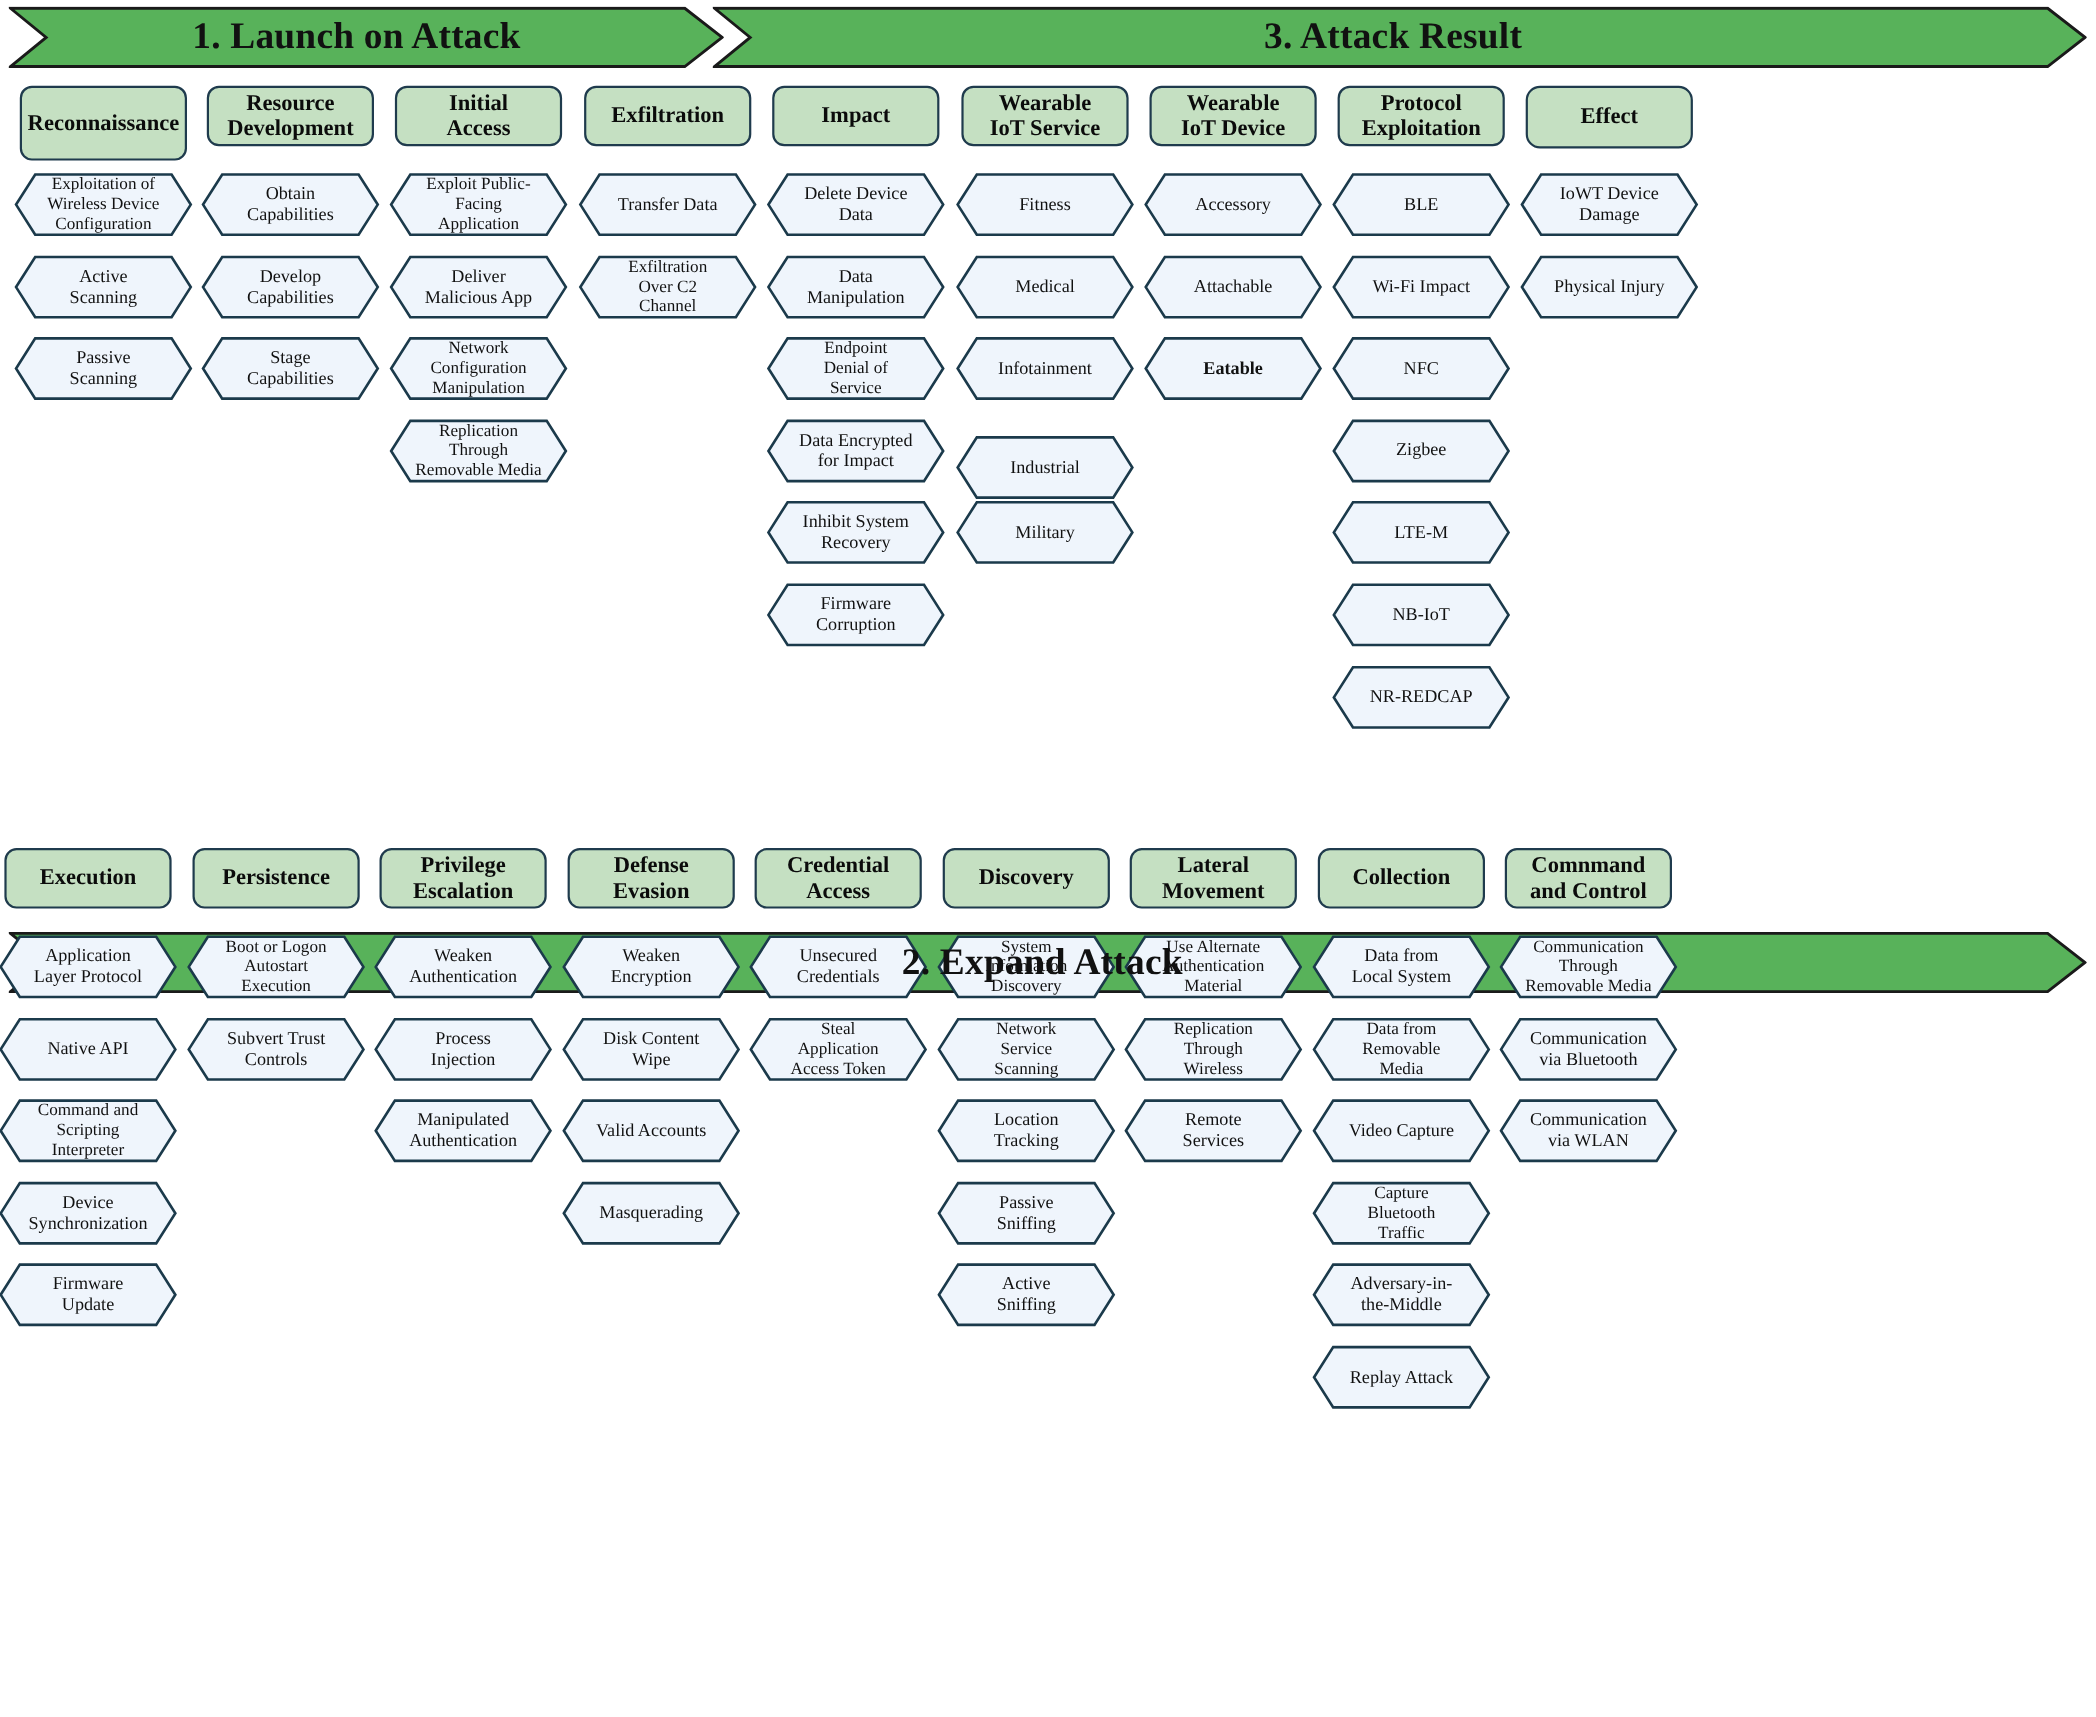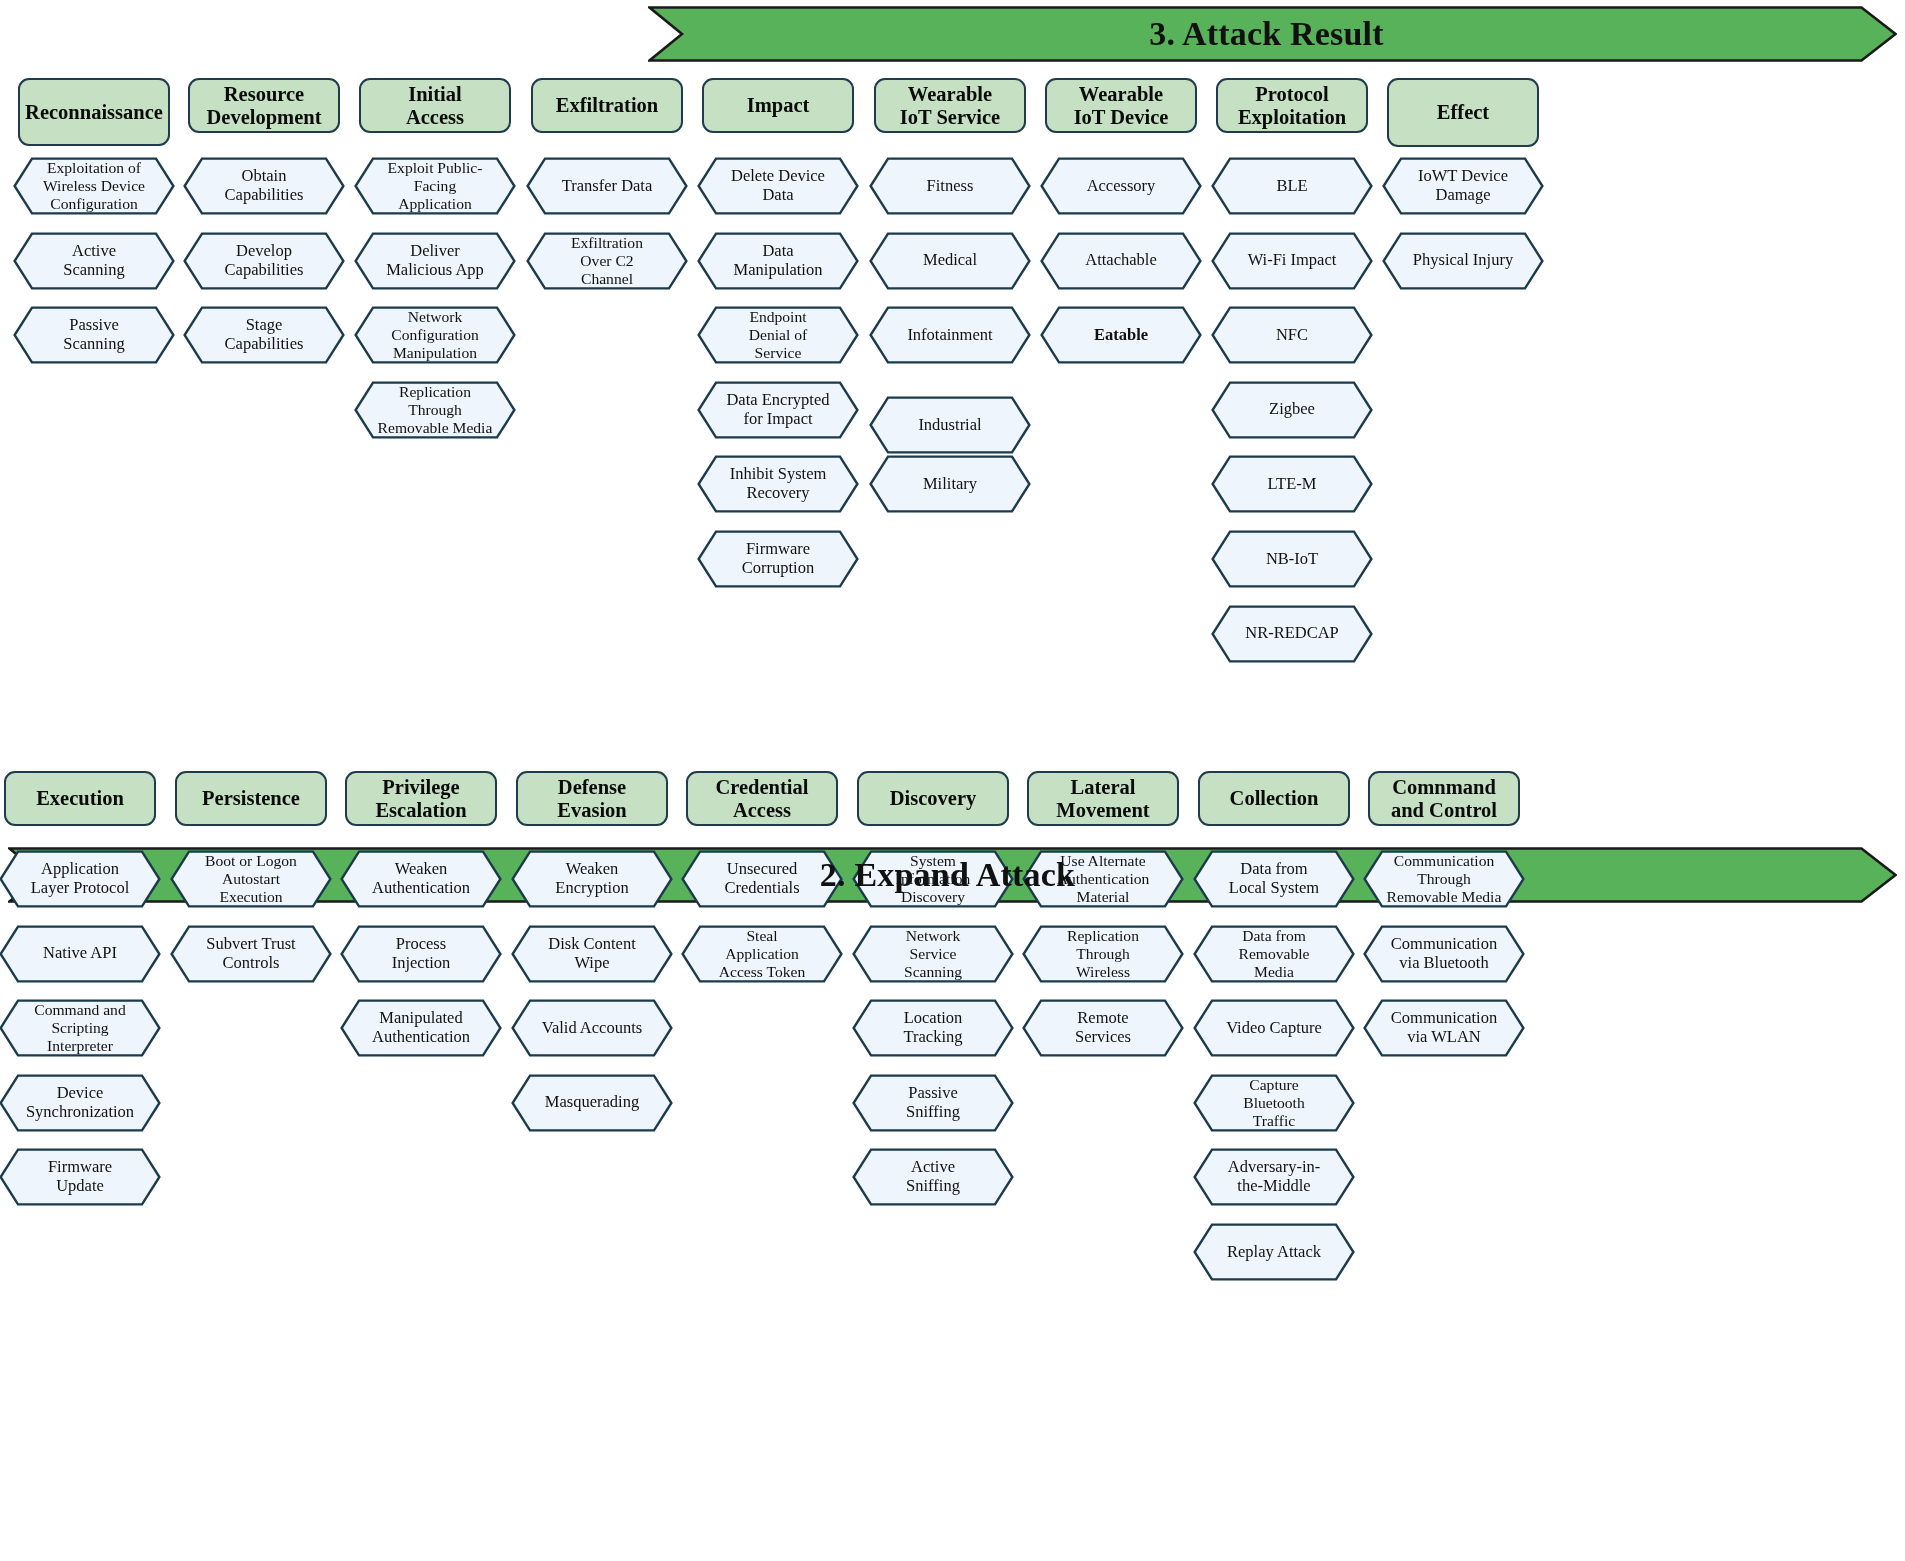--- a/index.html
+++ b/index.html
@@ -61,20 +61,28 @@
     box-sizing:border-box;
     z-index:2;
     white-space:pre-line;
   }
   .hexlabel.tight{font-size:15.6px;}
 </style>
 </head>
 <body>
 
 <div class="page" id="page">
+    <div class="banner" style="left: 8px; top: 6px; width: 650px; height: 56px; background: transparent;">
+      <svg class="ribbon-svg" width="650" height="56" viewBox="0 0 650 56">
+        <path d="M 1.5,1.5 L 614.5,1.5 L 648.5,28 L 614.5,54.5 L 1.5,54.5 L 34,28 Z" fill="#58b25a" stroke="#1a1a1a" stroke-width="2.6" stroke-linejoin="miter"></path>
+      </svg>
+      <div class="banner-inner">
+        <div class="banner-title" style="margin-left: -18px;">1. Launch on Attack</div>
+      </div>
+    </div>
     <div class="banner" style="left: 648px; top: 6px; width: 1249px; height: 56px; background: transparent;">
       <svg class="ribbon-svg" width="1249" height="56" viewBox="0 0 1249 56">
         <path d="M 1.5,1.5 L 1213.5,1.5 L 1247.5,28 L 1213.5,54.5 L 1.5,54.5 L 34,28 Z" fill="#58b25a" stroke="#1a1a1a" stroke-width="2.6" stroke-linejoin="miter"></path>
       </svg>
       <div class="banner-inner">
         <div class="banner-title" style="margin-left: -12px;">3. Attack Result</div>
       </div>
     </div>
     <div class="banner" style="left: 8px; top: 847px; width: 1889px; height: 56px; background: transparent;">
       <svg class="ribbon-svg" width="1889" height="56" viewBox="0 0 1889 56">
@@ -343,21 +351,21 @@
         <path d="M 19,1.6 L 143,1.6 L 160.4,29 L 143,56.4 L 19,56.4 L 1.6,29 Z" fill="#eff5fc" stroke="#1b3a4b" stroke-width="2.4" stroke-linejoin="miter"></path>
       </svg>
       <div class="hexlabel">NB-IoT</div>
     </div>
     <div class="hexwrap" style="left: 1211px; top: 604.6px; width: 162px; height: 58px;">
       <svg width="162" height="58" viewBox="0 0 162 58">
         <path d="M 19,1.6 L 143,1.6 L 160.4,29 L 143,56.4 L 19,56.4 L 1.6,29 Z" fill="#eff5fc" stroke="#1b3a4b" stroke-width="2.4" stroke-linejoin="miter"></path>
       </svg>
       <div class="hexlabel">NR-REDCAP</div>
     </div>
-    <div class="pill" style="left: 1387px; top: 78px; width: 152px; height: 69px;">
+    <div class="pill" style="left: 1387px; top: 78px; width: 152px; height: 57px; border-radius: 13px;">
       <div>
         <span>Effect</span>
       </div>
     </div>
     <div class="hexwrap" style="left: 1382px; top: 157px; width: 162px; height: 58px;">
       <svg width="162" height="58" viewBox="0 0 162 58">
         <path d="M 19,1.6 L 143,1.6 L 160.4,29 L 143,56.4 L 19,56.4 L 1.6,29 Z" fill="#eff5fc" stroke="#1b3a4b" stroke-width="2.4" stroke-linejoin="miter"></path>
       </svg>
       <div class="hexlabel">IoWT Device
 Damage</div>

